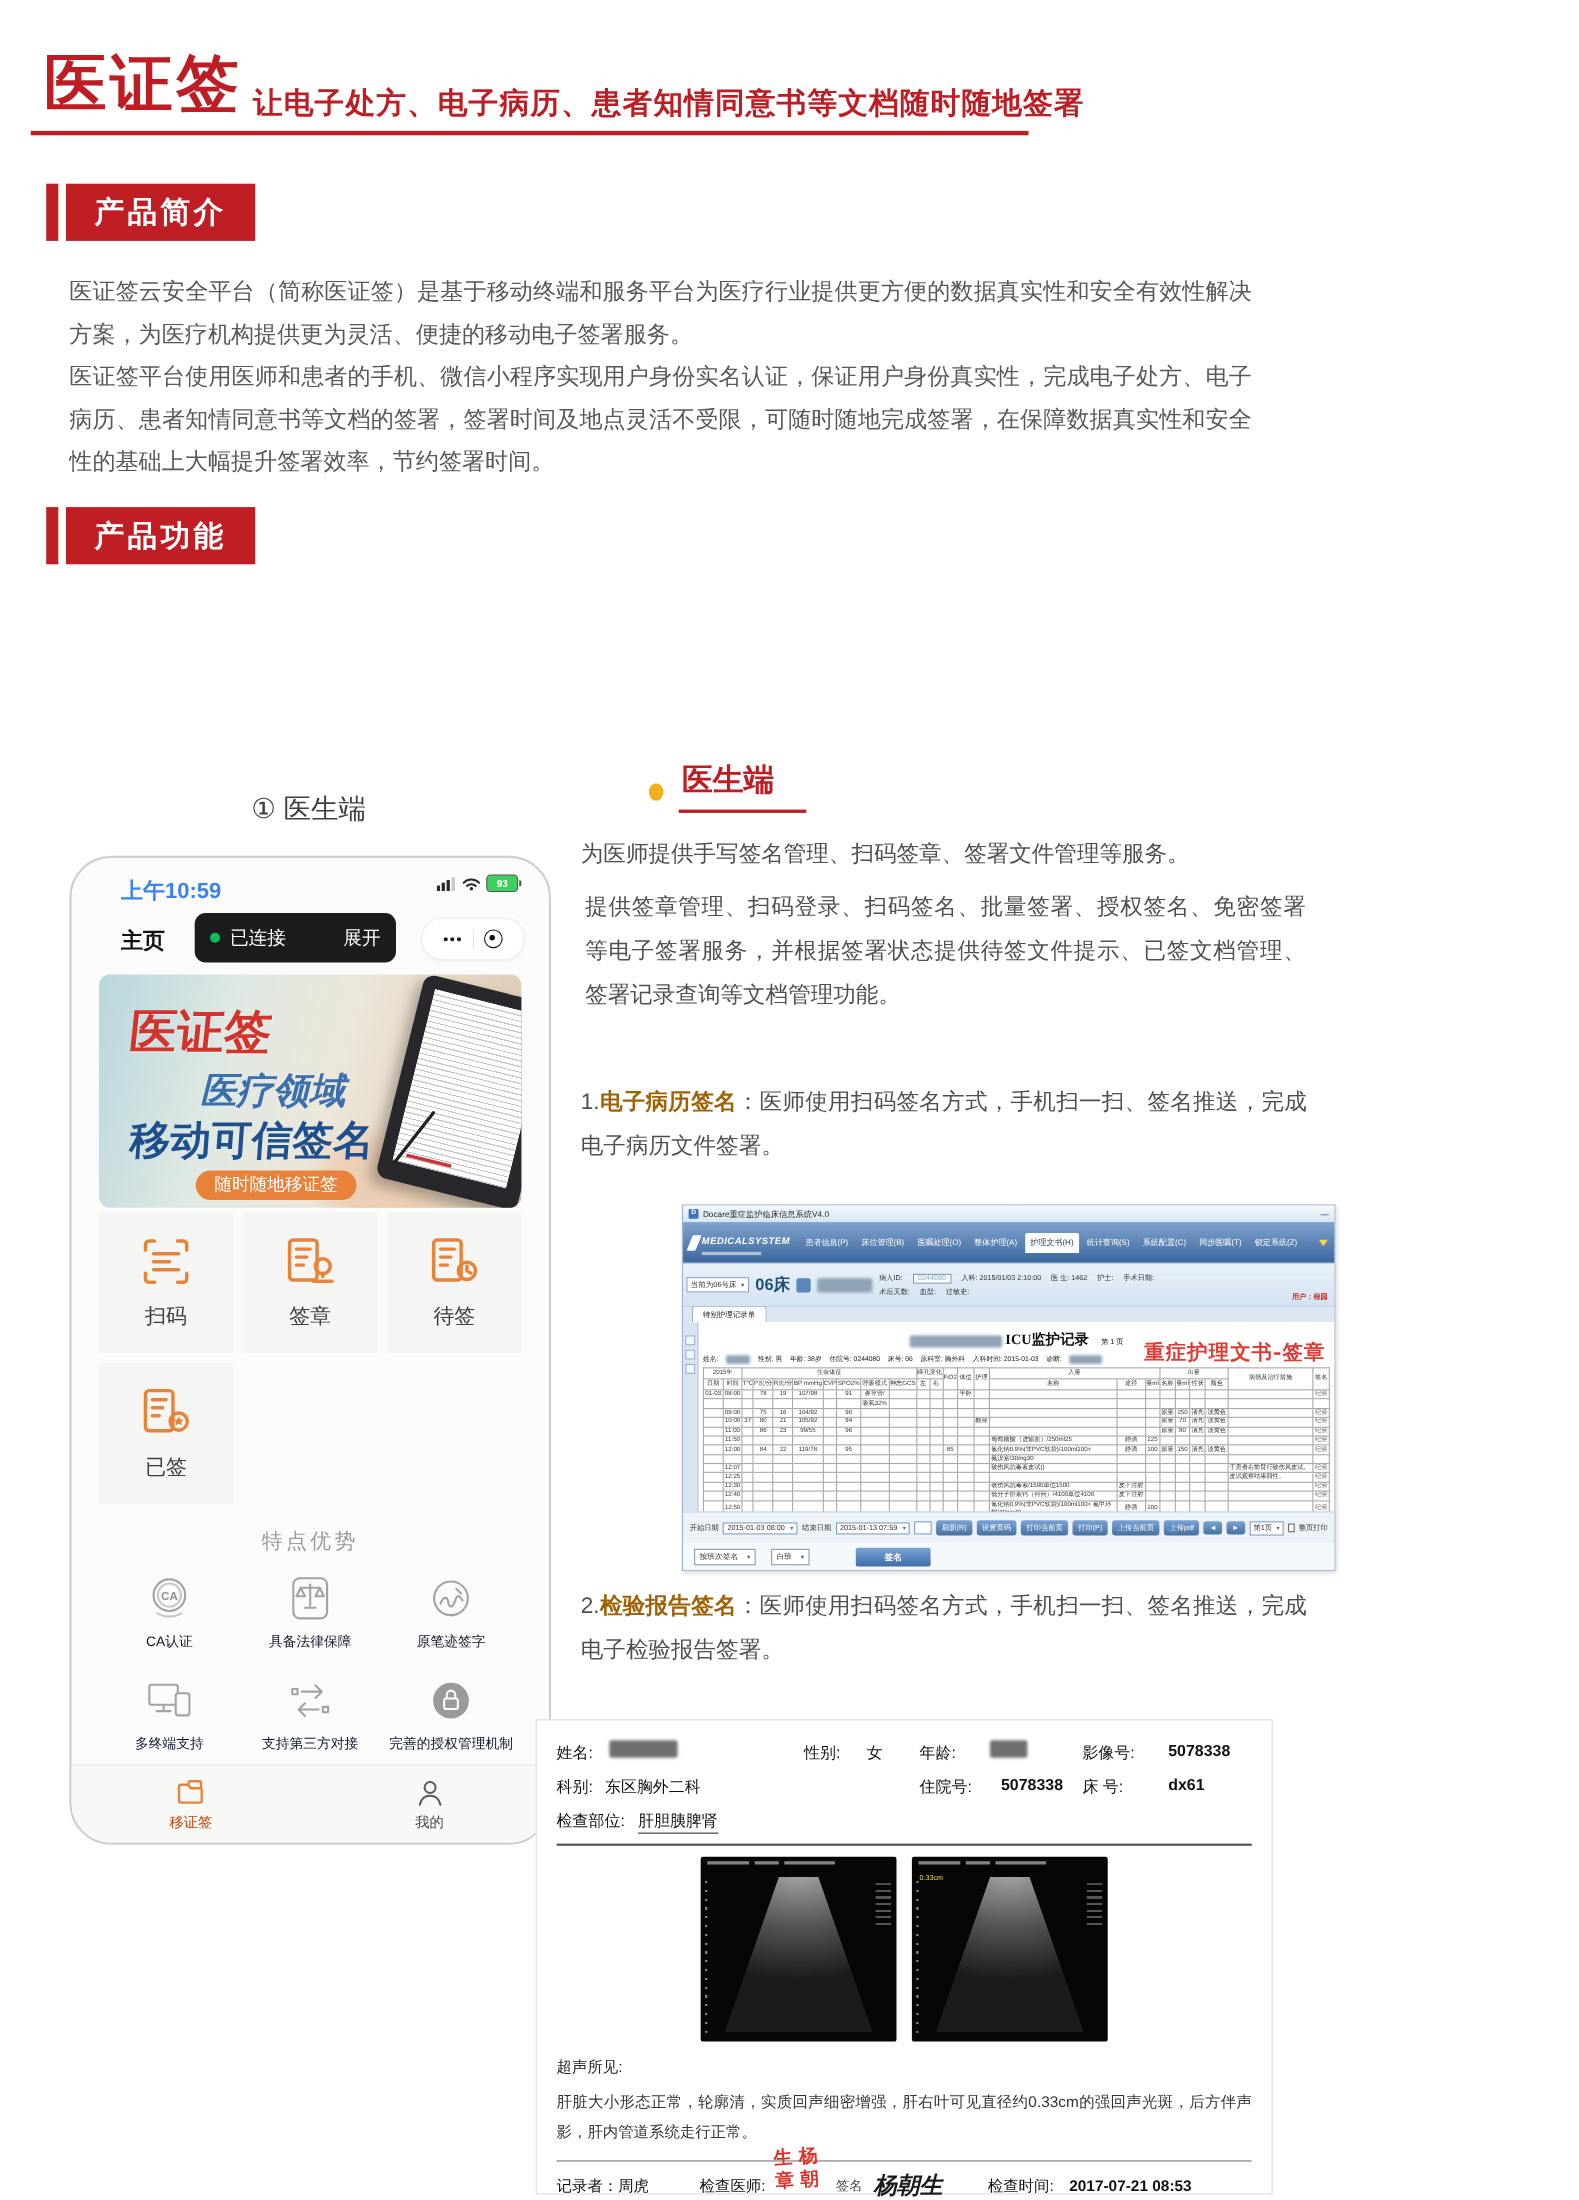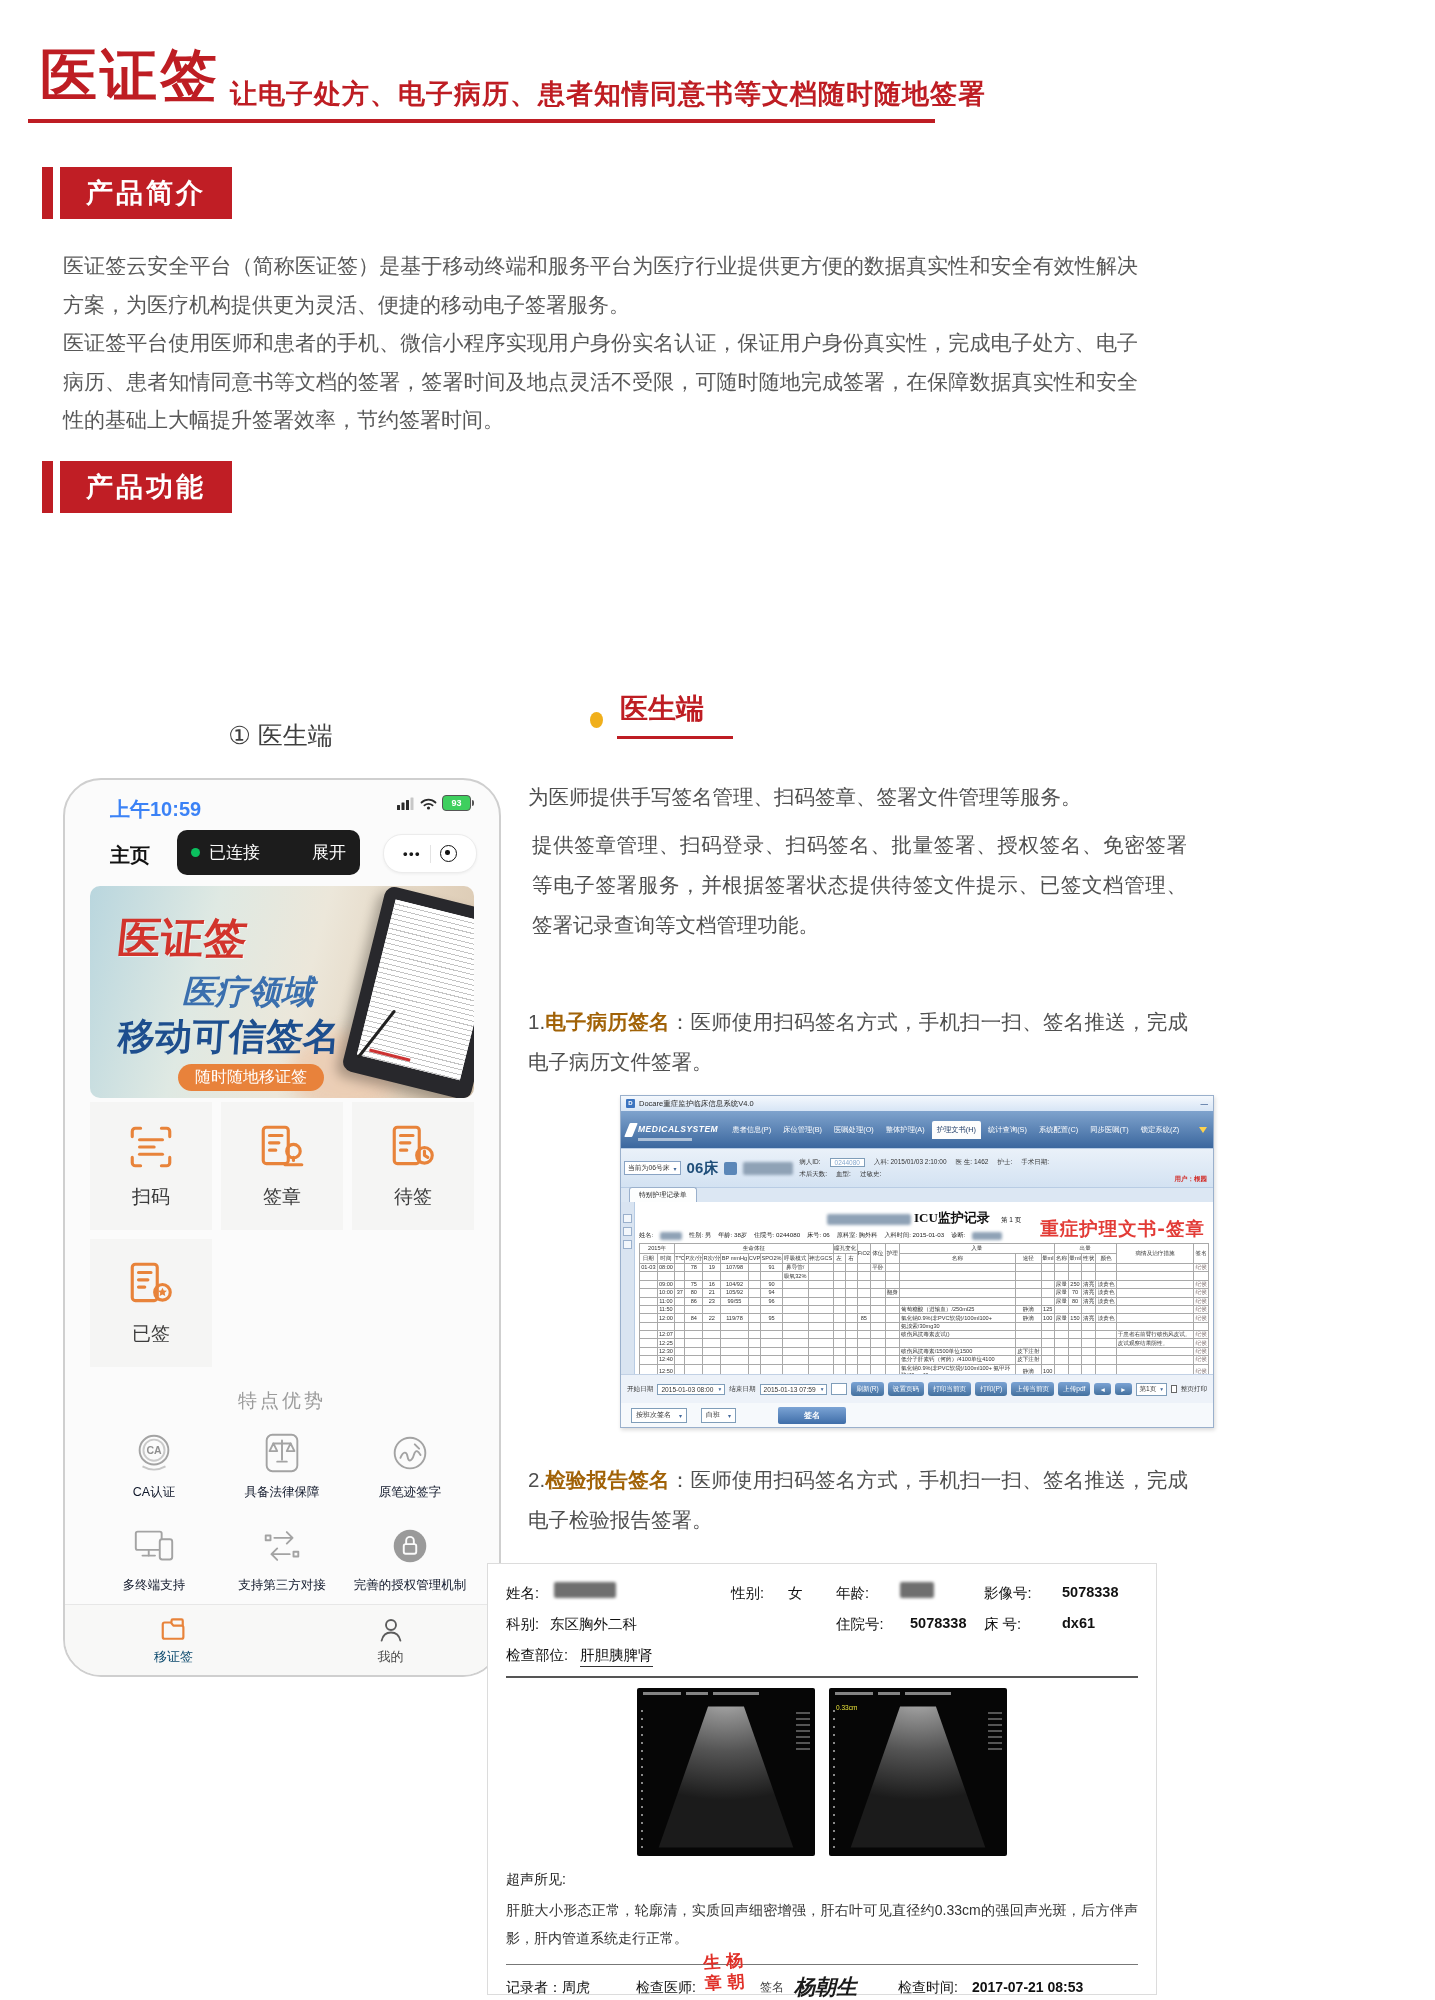--- a/index.html
+++ b/index.html
@@ -55,28 +55,28 @@
   .card-signed{position:absolute;left:25px;top:459px;width:122px;}
 
   .p-advtitle{position:absolute;left:0;top:608px;width:100%;text-align:center;font-size:19px;color:#9b9b9b;letter-spacing:3px;}
   .p-adv{position:absolute;left:25px;top:650px;width:384px;display:grid;grid-template-columns:repeat(3,1fr);row-gap:22px;}
   .adv-item{display:flex;flex-direction:column;align-items:center;gap:8px;}
   .adv-item .lbl{font-size:12.5px;color:#0f172a;white-space:nowrap;}
 
   .p-tabbar{position:absolute;left:0;right:0;bottom:0;height:70px;background:#f8f8f7;border-top:1px solid #e7e7e7;display:flex;}
   .tab-item{flex:1;display:flex;flex-direction:column;align-items:center;justify-content:center;gap:3px;}
   .tab-item .lbl{font-size:13px;}
-  .tab-item.active .lbl{color:#0c4a6e;}
+  .tab-item.active .lbl{color:#c2410c;}
   .tab-item .lbl{color:#4a4a4a;}
 
   
   .doc-bullet{left:590px;top:712px;width:13px;height:16px;border-radius:50%;background:#F0AF1B;}
   .doc-title{left:620px;top:690px;font-size:28px;font-weight:700;color:#BE1D23;}
   .doc-title-line{left:617px;top:736px;width:116px;height:3px;background:#BE1D23;}
-  .rc-text{font-size:20.5px;line-height:40px;color:#4f4f4f;text-align:justify;margin-top:20px;}
+  .rc-text{font-size:20.5px;line-height:40px;color:#4f4f4f;text-align:justify;}
   .doc-p1{left:528px;top:757px;width:660px;}
   .doc-p2{left:532px;top:805px;width:655px;}
   .doc-item{left:528px;width:660px;}
   .doc-item b{color:#a16207;}
 
   
   .icu{left:620px;top:1095px;width:594px;background:#fff;border:1px solid #9ab0cc;box-sizing:border-box;box-shadow:1px 2px 4px rgba(0,0,0,.15);font-family:"Liberation Sans",sans-serif;}
   .w-title{height:15px;background:linear-gradient(#f4f8fd,#d7e5f5);display:flex;align-items:center;gap:4px;padding:0 5px;font-size:7.5px;color:#2a2a2a;}
   .w-title .wicon{width:9px;height:9px;background:#3b74c0;border-radius:1px;color:#fff;font-size:6px;text-align:center;line-height:9px;font-weight:700;}
   .w-title .minim{margin-left:auto;color:#4a6a9a;font-weight:700;}

